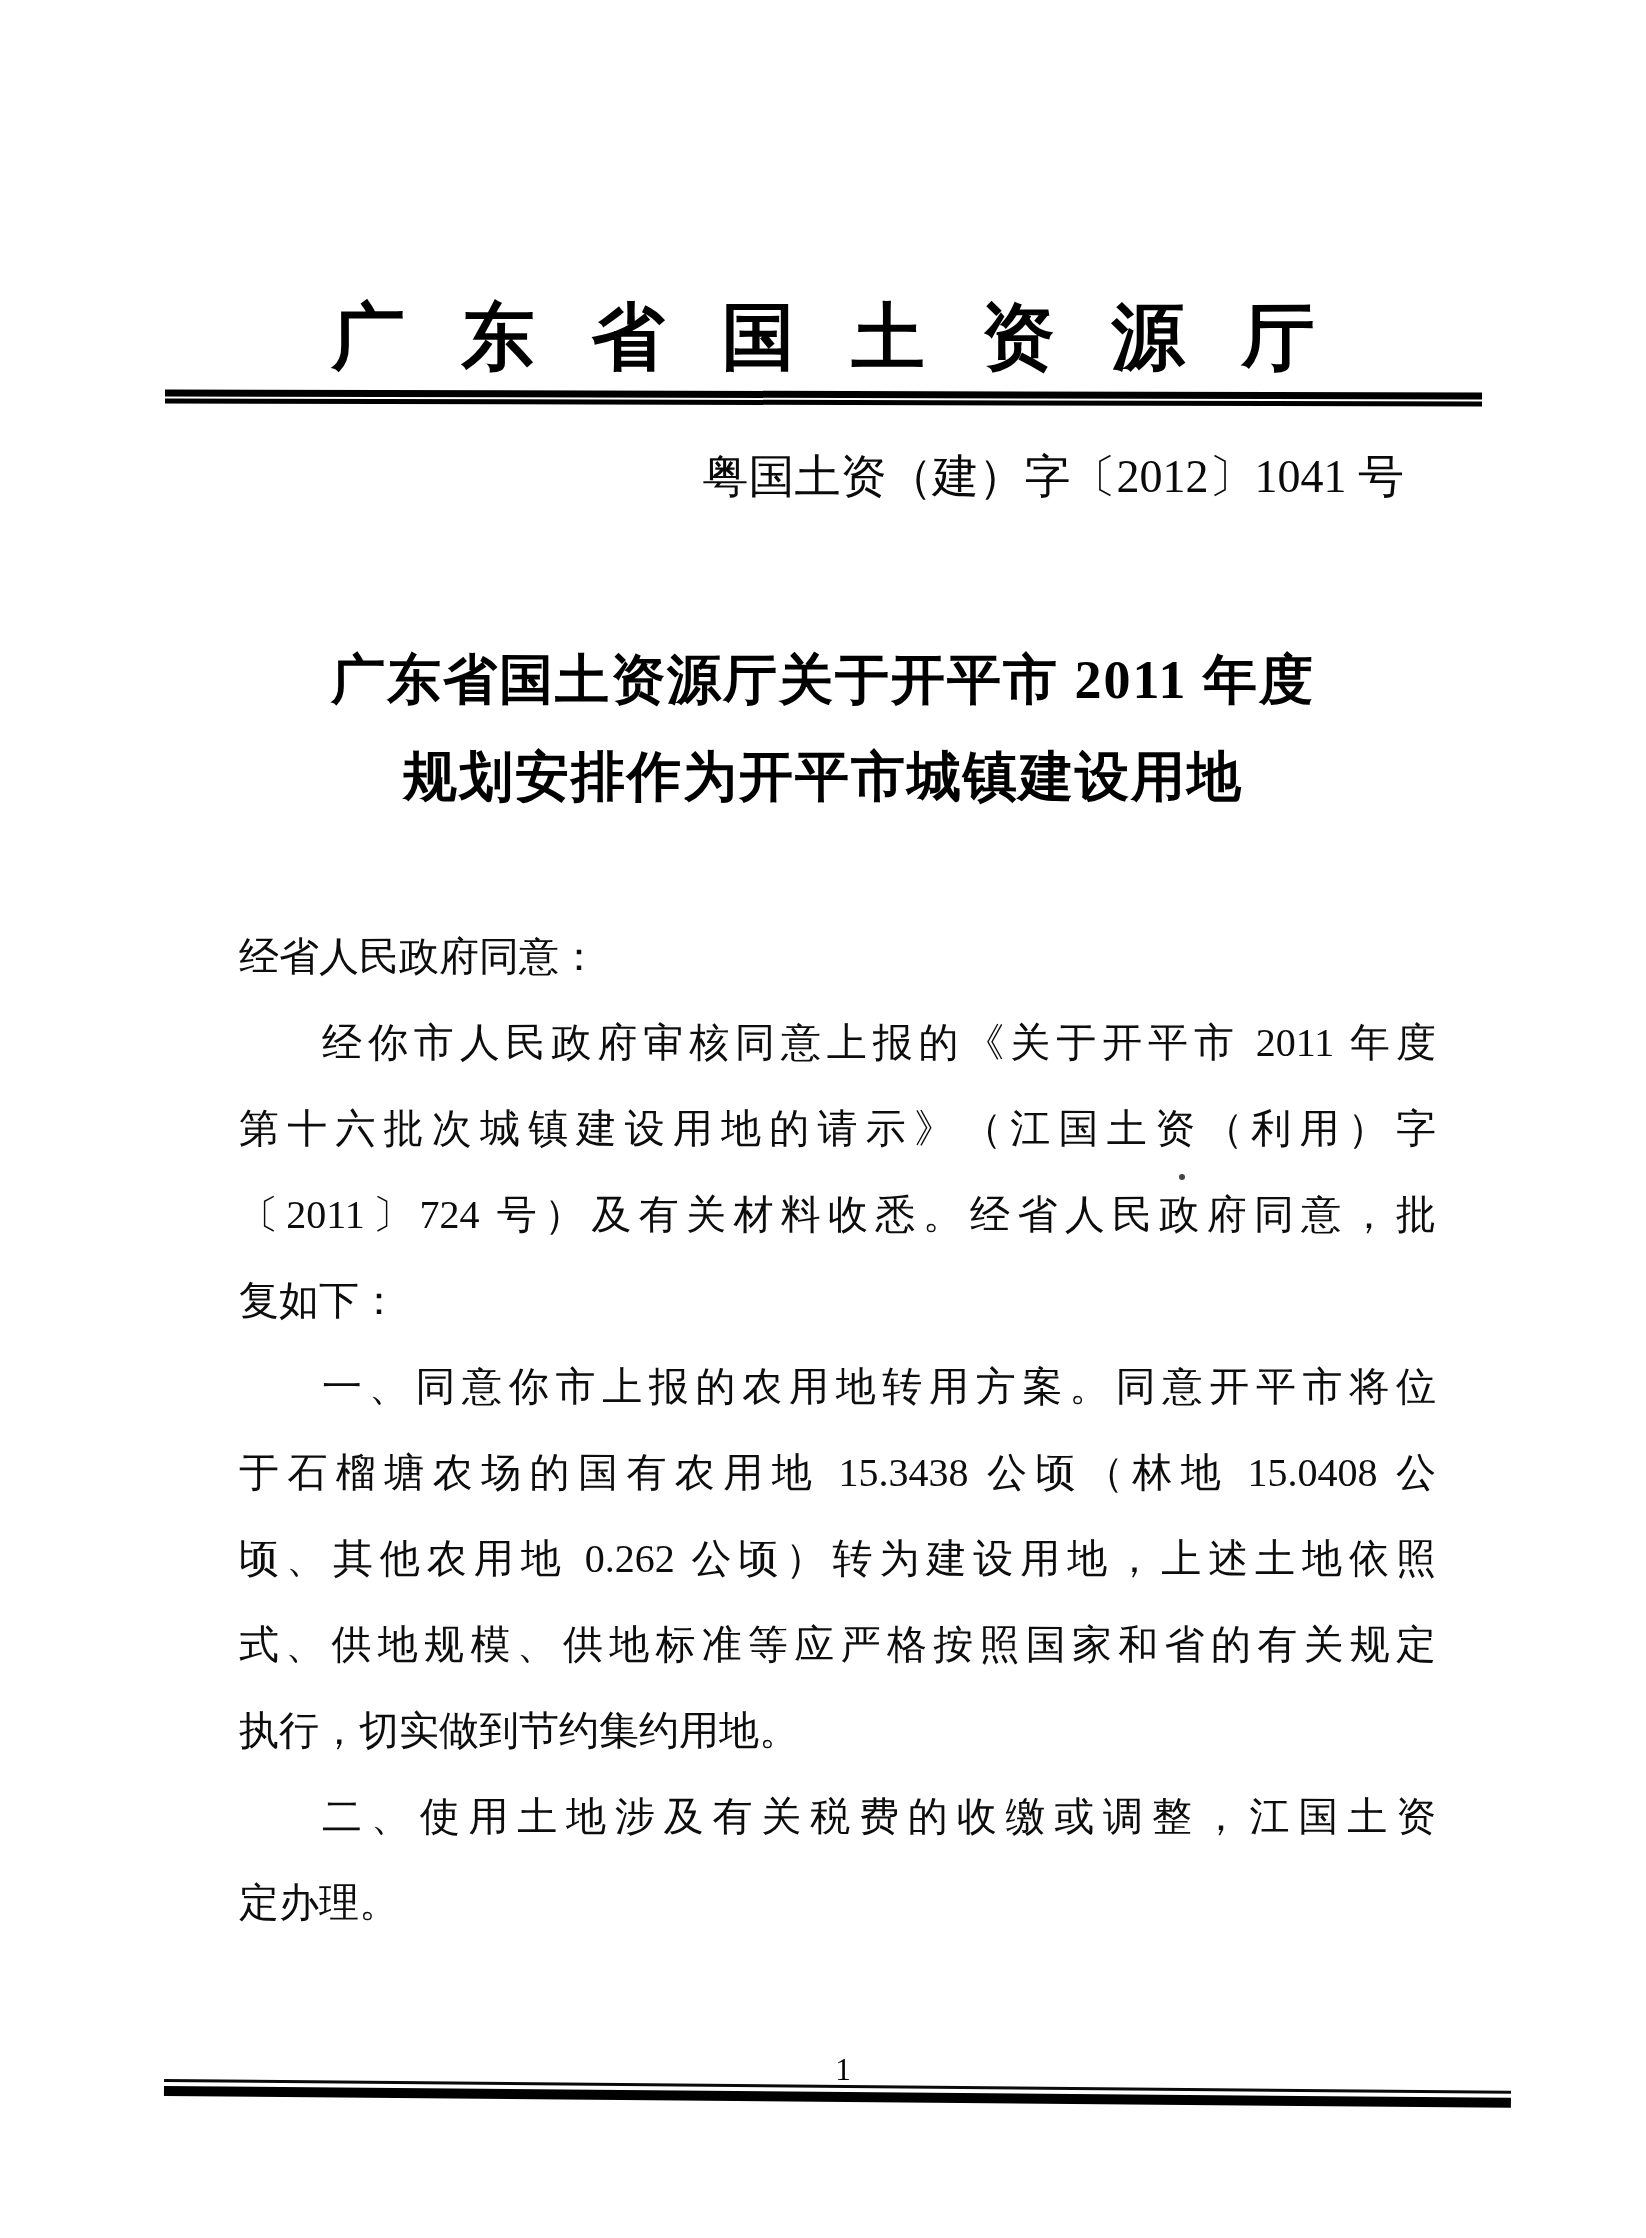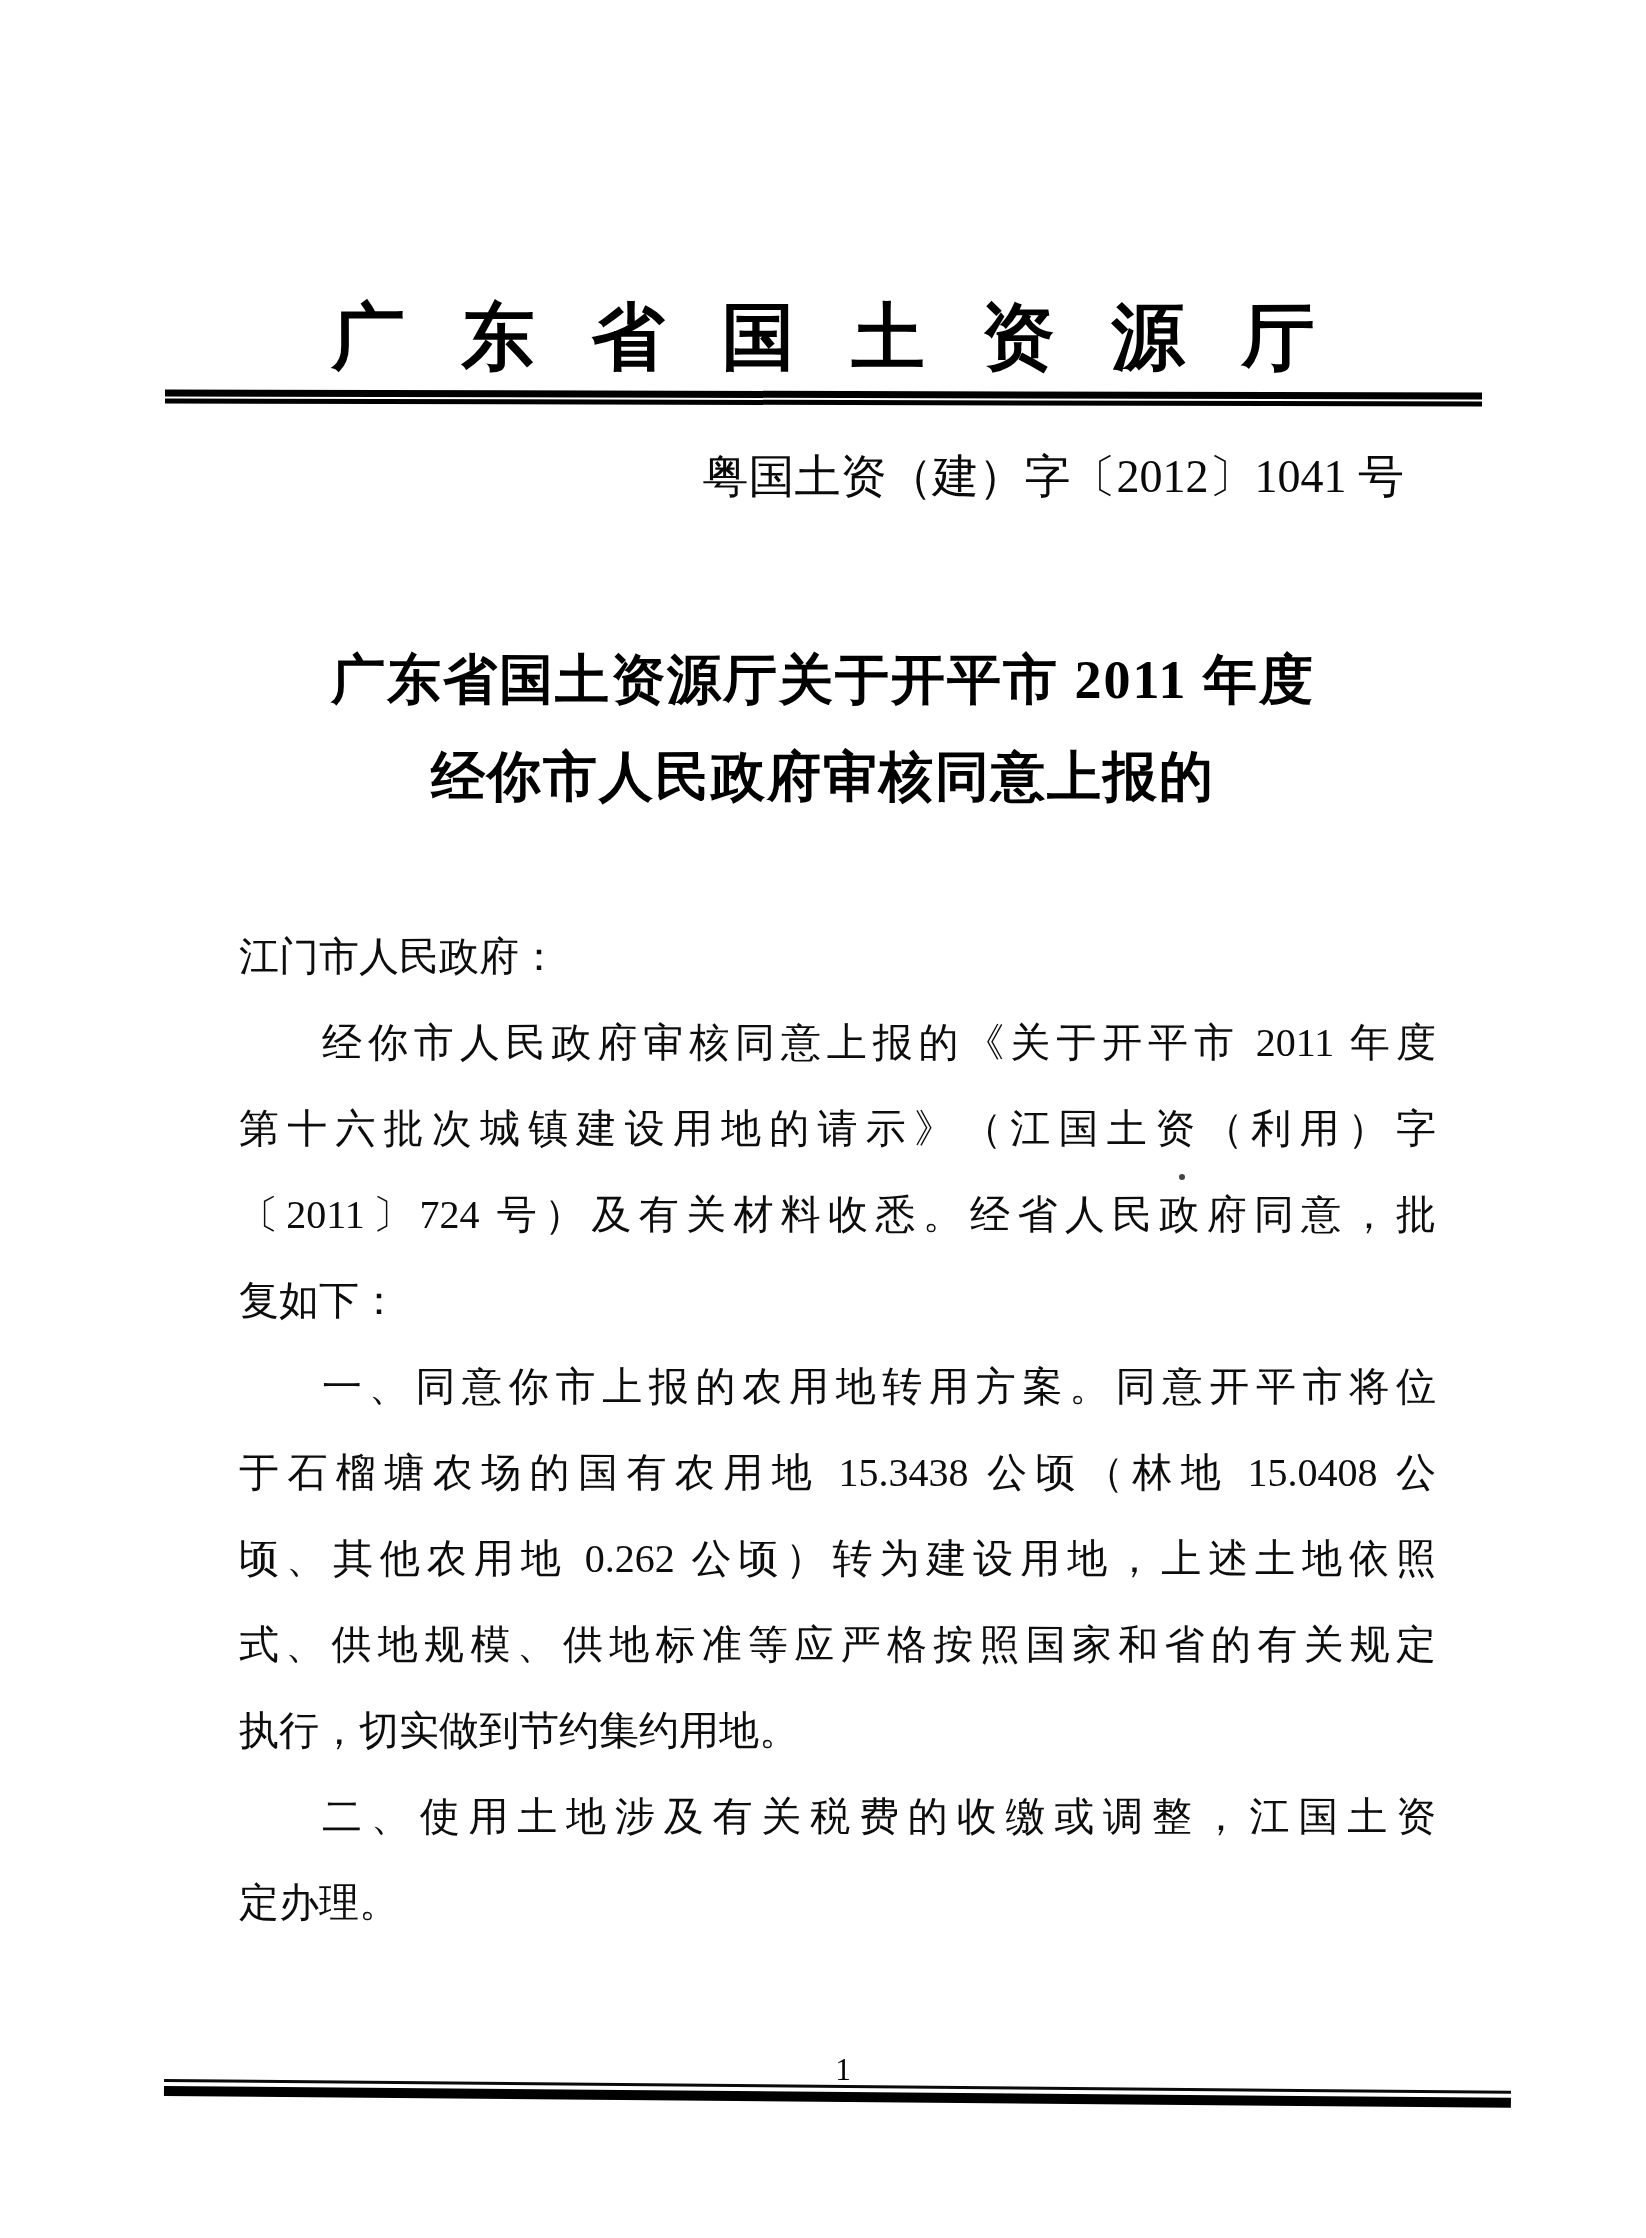--- a/index.html
+++ b/index.html
@@ -102,25 +102,25 @@
 
   <div class="head-rule">
     <div class="r1"></div>
     <div class="r2"></div>
   </div>
 
   <div class="doc-number">粤国土资（建）字〔2012〕1041 号</div>
 
   <div class="doc-title">
     <div>广东省国土资源厅关于开平市 2011 年度</div>
-    <div>经你市人民政府审核同意上报的</div>
+    <div>规划安排作为开平市城镇建设用地</div>
   </div>
 
   <div class="body-block">
-    <div class="body-line">江门市人民政府：</div>
+    <div class="body-line">经省人民政府同意：</div>
     <div class="body-line fill indent">经你市人民政府审核同意上报的《关于开平市 2011 年度</div>
     <div class="body-line fill">第十六批次城镇建设用地的请示》（江国土资（利用）字</div>
     <div class="body-line fill">〔2011〕724 号）及有关材料收悉。经省人民政府同意，批</div>
     <div class="body-line">复如下：</div>
     <div class="body-line fill indent">一、同意你市上报的农用地转用方案。同意开平市将位</div>
     <div class="body-line fill">于石榴塘农场的国有农用地 15.3438 公顷（林地 15.0408 公</div>
     <div class="body-line fill">顷、其他农用地 0.262 公顷）转为建设用地，上述土地依照</div>
     <div class="body-line fill">式、供地规模、供地标准等应严格按照国家和省的有关规定</div>
     <div class="body-line">执行，切实做到节约集约用地。</div>
     <div class="body-line fill indent">二、使用土地涉及有关税费的收缴或调整，江国土资</div>

